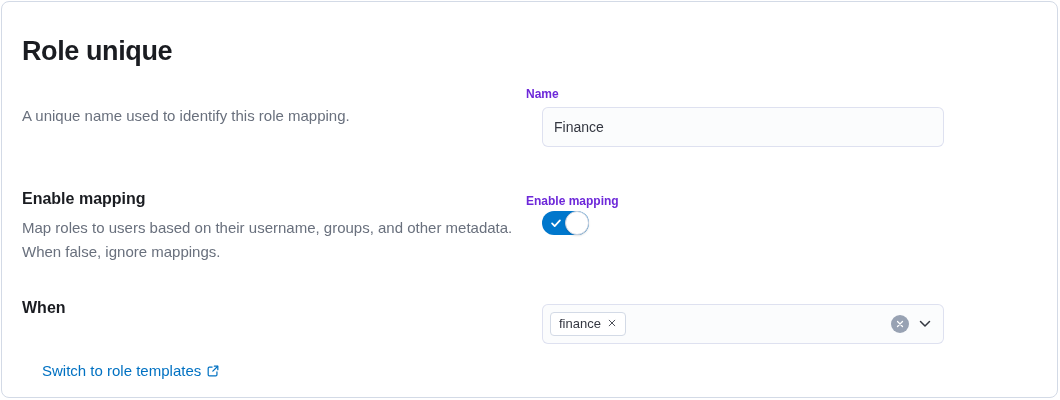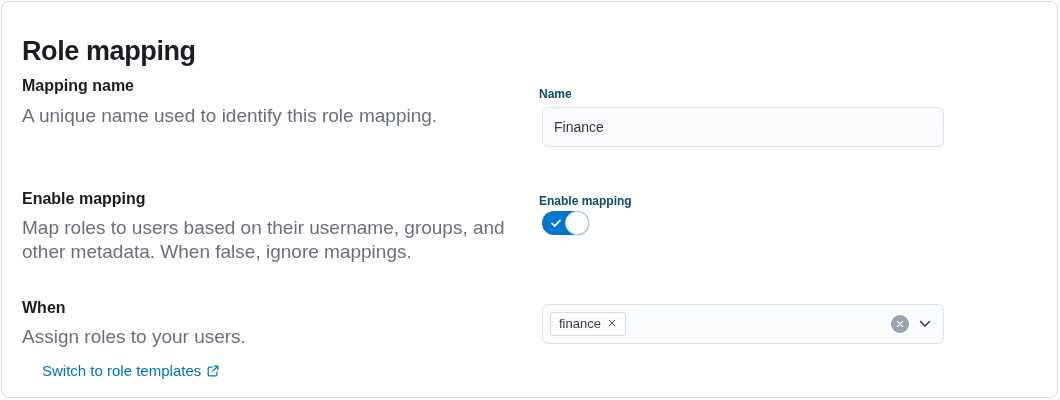--- a/index.html
+++ b/index.html
@@ -23,32 +23,32 @@
     font-size: 27px; font-weight: 700; color: #1a1c21;
     letter-spacing: -0.4px;
   }
   .row-heading {
     position: absolute; left: 20px;
     font-size: 16px; font-weight: 700; color: #1a1c21;
   }
   .row-desc {
     position: absolute; left: 20px;
     width: 508px;
-    font-size: 19px; color: #69707d; line-height: 24px;
+    font-size: 15px; color: #69707d; line-height: 24px;
   }
   .heading-1 { top: 75px; }
   .desc-1    { top: 102px; }
   .heading-2 { top: 188px; }
   .desc-2    { top: 214px; }
   .heading-3 { top: 297px; }
   .desc-3    { top: 323px; }
 
   .field-label {
-    position: absolute; left: 537px;
-    font-size: 12px; font-weight: 700; color: #0c4a6e;
+    position: absolute; left: 524px;
+    font-size: 12px; font-weight: 700; color: #6d28d9;
   }
   .label-1 { top: 85px; }
   .label-2 { top: 192px; }
 
   .text-input {
     position: absolute; left: 540px; top: 105px;
     width: 402px; height: 40px;
     background: #fbfcfd;
     border: none;
     box-shadow: inset 0 0 0 1px rgba(19,34,149,0.12);
@@ -121,41 +121,39 @@
     display: inline-flex; align-items: center; gap: 5px;
     font-size: 15px; color: #0071c2;
     text-decoration: none; cursor: pointer; margin-left: 20px;
   }
 </style>
 </head>
 <body>
 
 <div class="panel">
 
-  <h1 class="page-title">Role mapping</h1>
+  <h1 class="page-title">Role unique</h1>
 
-  <div class="row-heading heading-1">Mapping name</div>
   <div class="row-desc desc-1">A unique name used to identify this role mapping.</div>
   <label class="field-label label-1">Name</label>
   <input class="text-input" type="text" value="Finance" style="">
 
   <div class="row-heading heading-2">Enable mapping</div>
   <div class="row-desc desc-2">Map roles to users based on their username, groups, and other metadata. When false, ignore mappings.</div>
   <label class="field-label label-2">Enable mapping</label>
   <div class="switch" role="switch" aria-checked="true">
     <span class="check-wrap">
       <svg width="14" height="14" viewBox="0 0 16 16" fill="none">
         <path d="M3.5 8.5l3 3L12.5 5" stroke="#ffffff" stroke-width="2" stroke-linecap="round" stroke-linejoin="round"></path>
       </svg>
     </span>
     <span class="thumb"></span>
   </div>
 
   <div class="row-heading heading-3">When</div>
-  <div class="row-desc desc-3">Assign roles to your users.</div>
   <div class="combo">
     <span class="pill">
       <span>finance</span>
       <span class="pill-x">
         <svg width="10" height="10" viewBox="0 0 16 16" fill="none">
           <path d="M3.5 3.5l9 9M12.5 3.5l-9 9" stroke="#343741" stroke-width="1.4" stroke-linecap="round"></path>
         </svg>
       </span>
     </span>
     <button class="combo-clear" aria-label="Clear">

